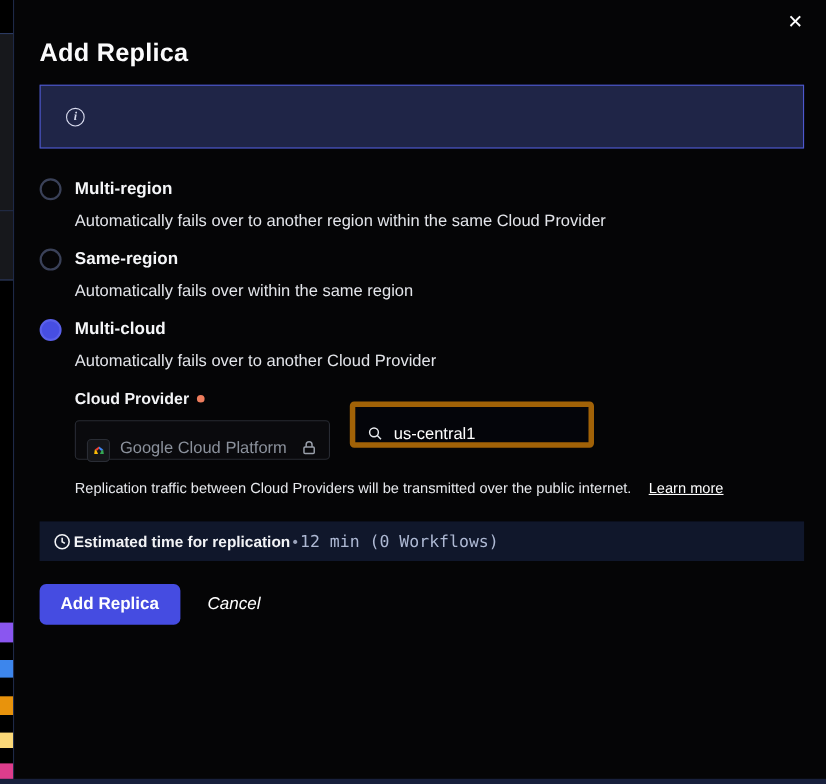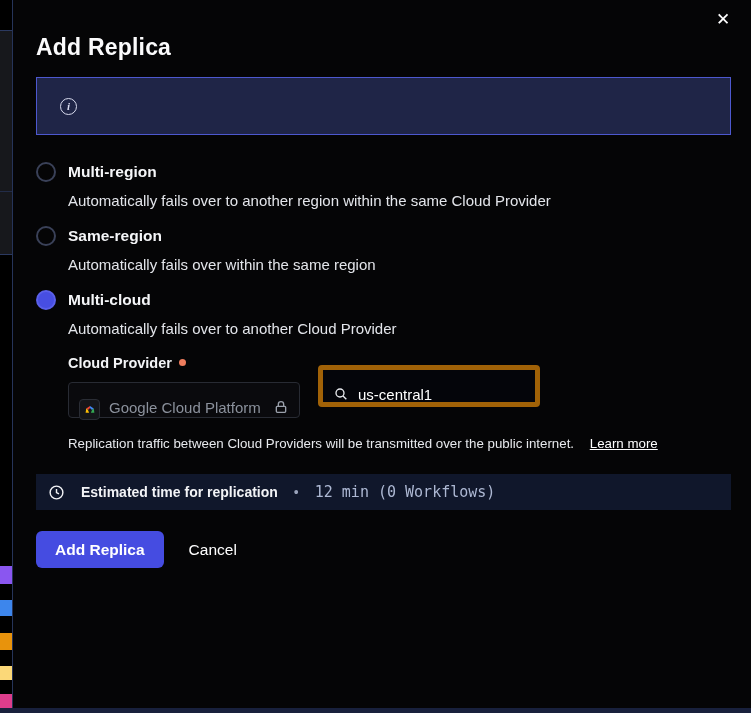--- a/index.html
+++ b/index.html
@@ -52,30 +52,30 @@
   .gcp-tile { width:21px; height:21px; border-radius:4px; background:#15161a; border:1px solid #2a2d35;
               display:flex; align-items:center; justify-content:center; flex:0 0 auto; }
   .region-box { width:222px; border:5px solid #a16207; background:#04050a; }
   .region-input { background:transparent; border:none; outline:none; color:#fff; font-size:15px;
                   font-family:"Liberation Sans", sans-serif; width:150px; }
 
   .traffic-note { margin:18px 0 0 32px; font-size:13.3px; color:#e7e9ed; }
   .learn-link { text-decoration:underline; color:#fff; cursor:pointer;padding-left:12px; }
 
   .estimate-banner { margin-top:23px; height:36px; background:#10172b; display:flex; align-items:center;
-                     gap:16px; padding-left:12px; }
+                     gap:2px; padding-left:12px; }
   .estimate-label { font-size:14px; font-weight:700; color:#f2f3f6; }
   .estimate-sep { color:#9aa3bb; font-size:14px; }
   .estimate-value { font-family:"DejaVu Sans Mono", monospace; font-size:15px; color:#adb8d3; }
 
   .actions { margin-top:21px; display:flex; align-items:center; gap:25px; }
   .btn-primary { background:#454ce1; color:#fff; border:none; border-radius:6px; height:37px; padding:0 19px;
                  font-size:15.5px; font-weight:600; font-family:"Liberation Sans", sans-serif; cursor:pointer; }
   .btn-ghost { background:none; border:none; color:#fff; font-size:15.5px; font-weight:400;
-               font-family:"Liberation Sans", sans-serif; cursor:pointer; }
+               font-family:"Liberation Sans", sans-serif; cursor:pointer;font-style:italic; }
 
   .icon-svg { display:block; flex:0 0 auto; }
 </style>
 </head>
 <body>
 
 <div class="left-rail">
   <div class="rail-panel">
     <div class="rail-divider"></div>
   </div>

